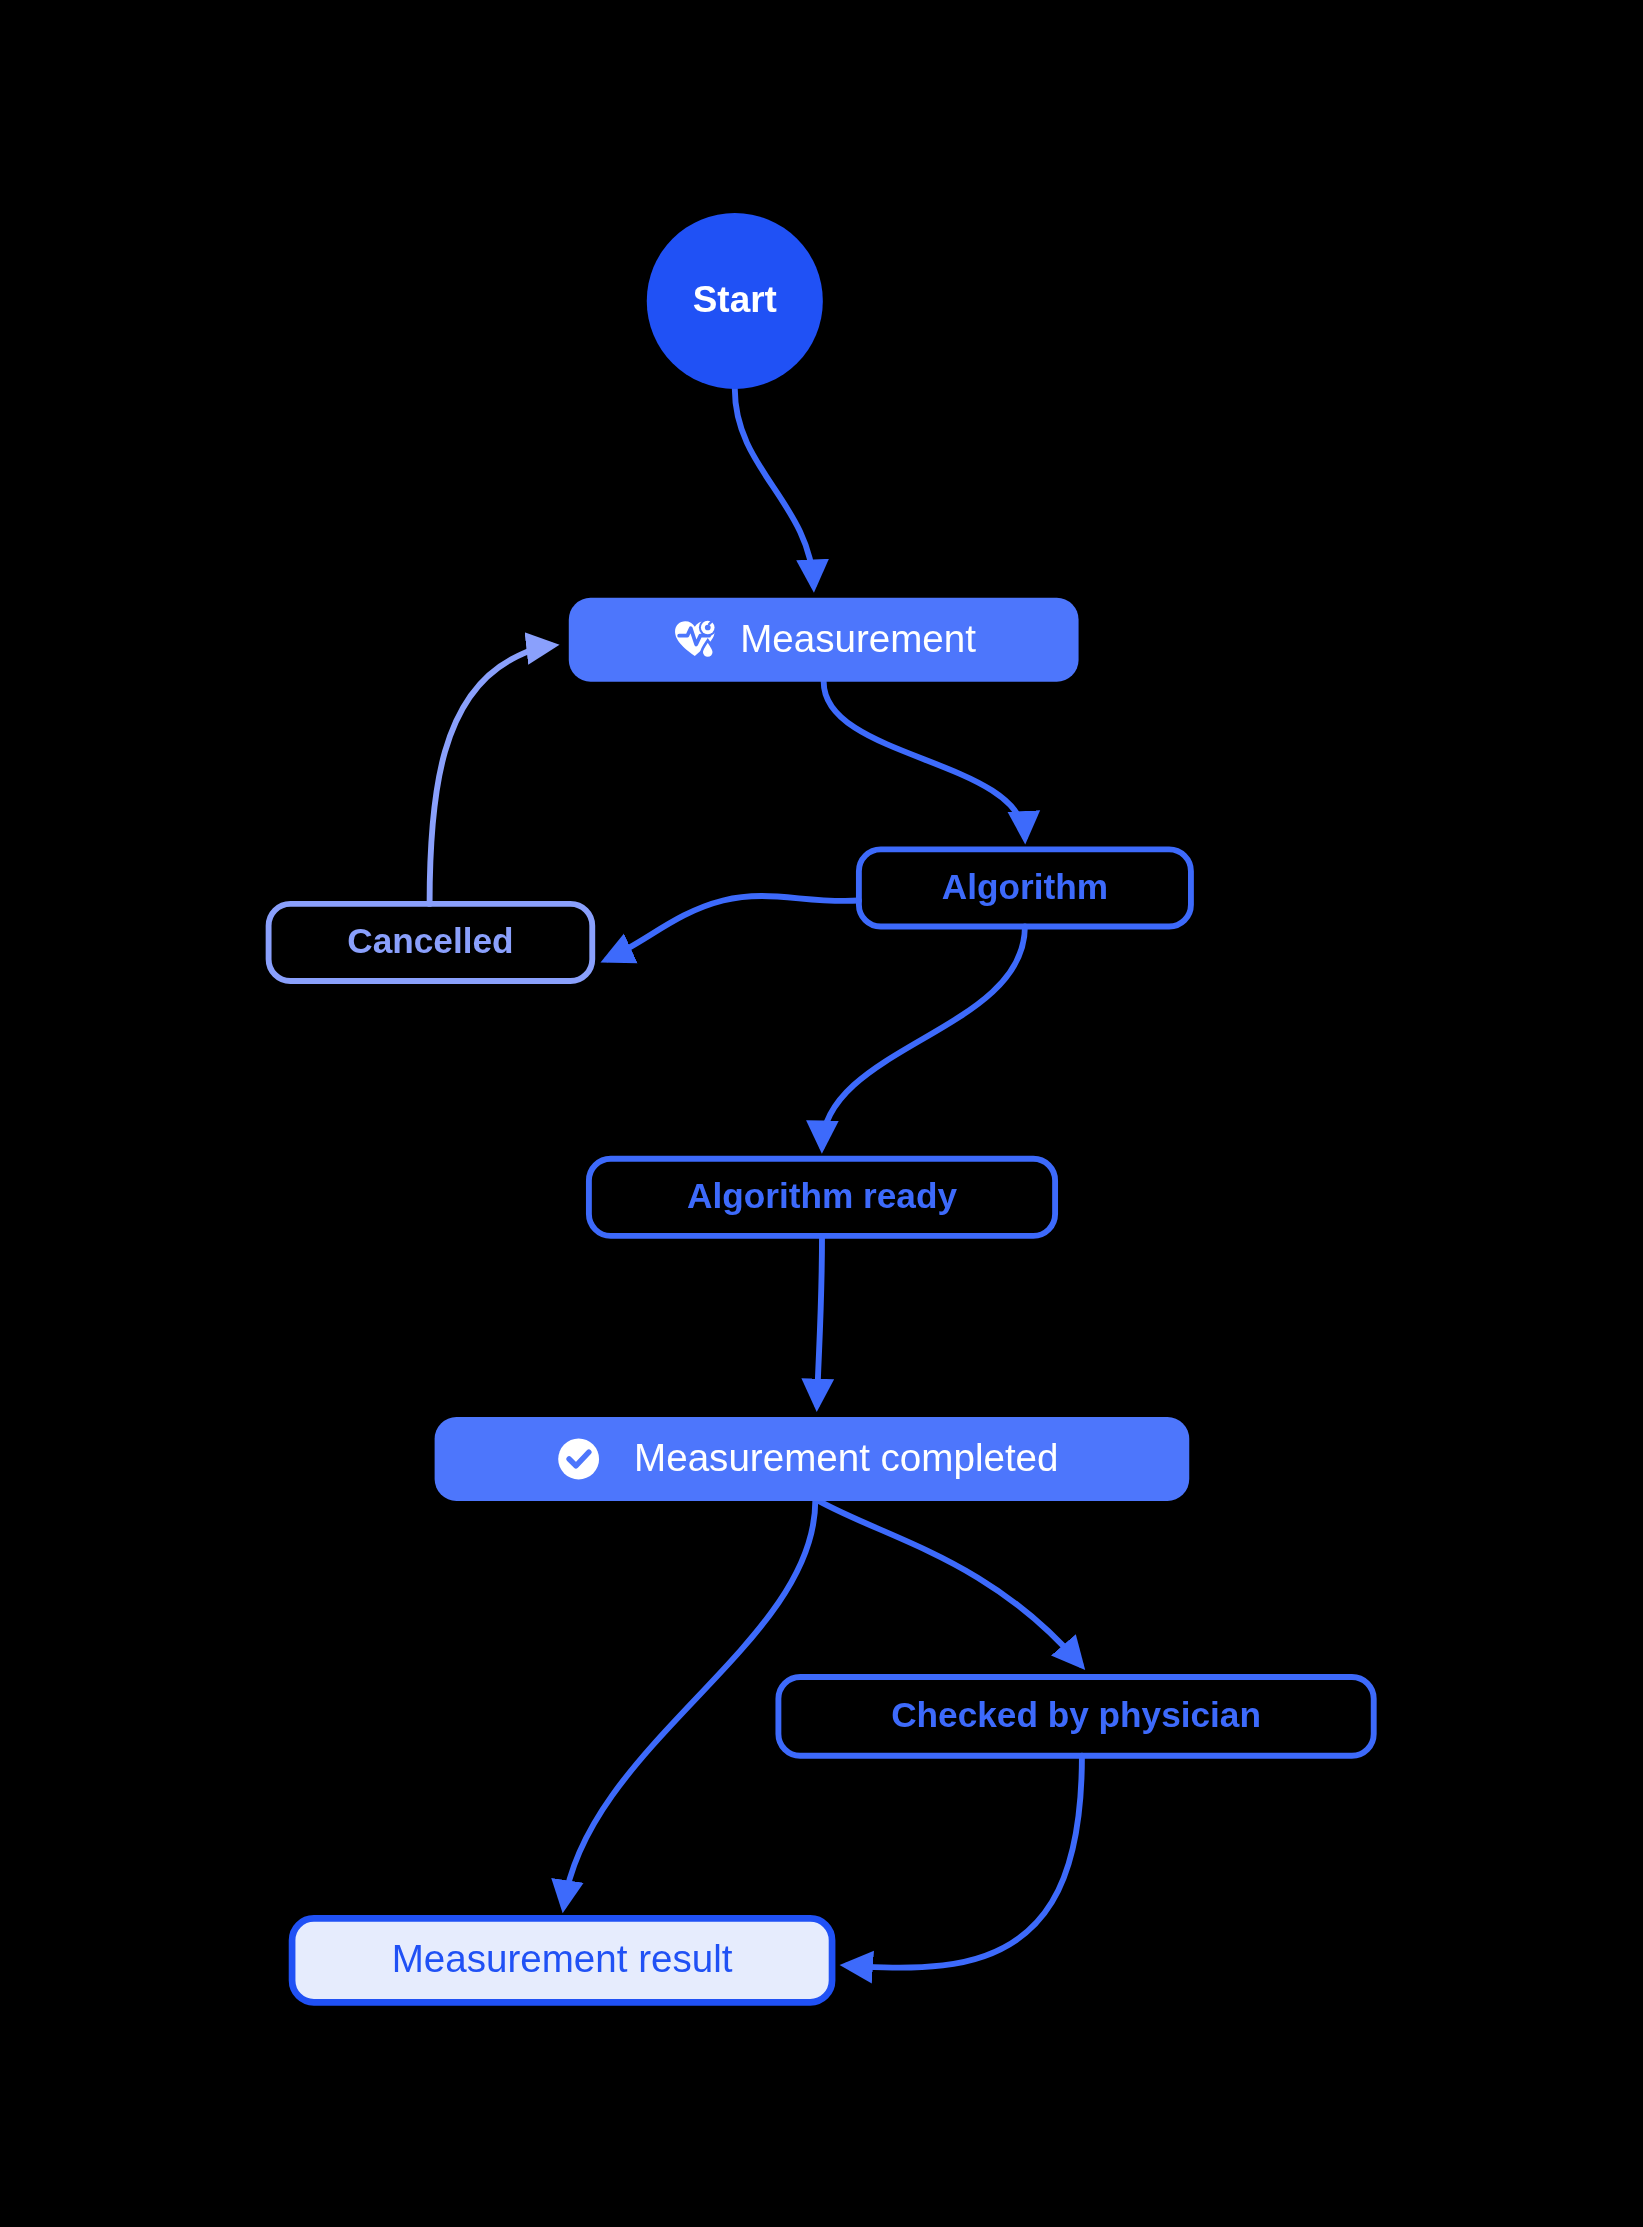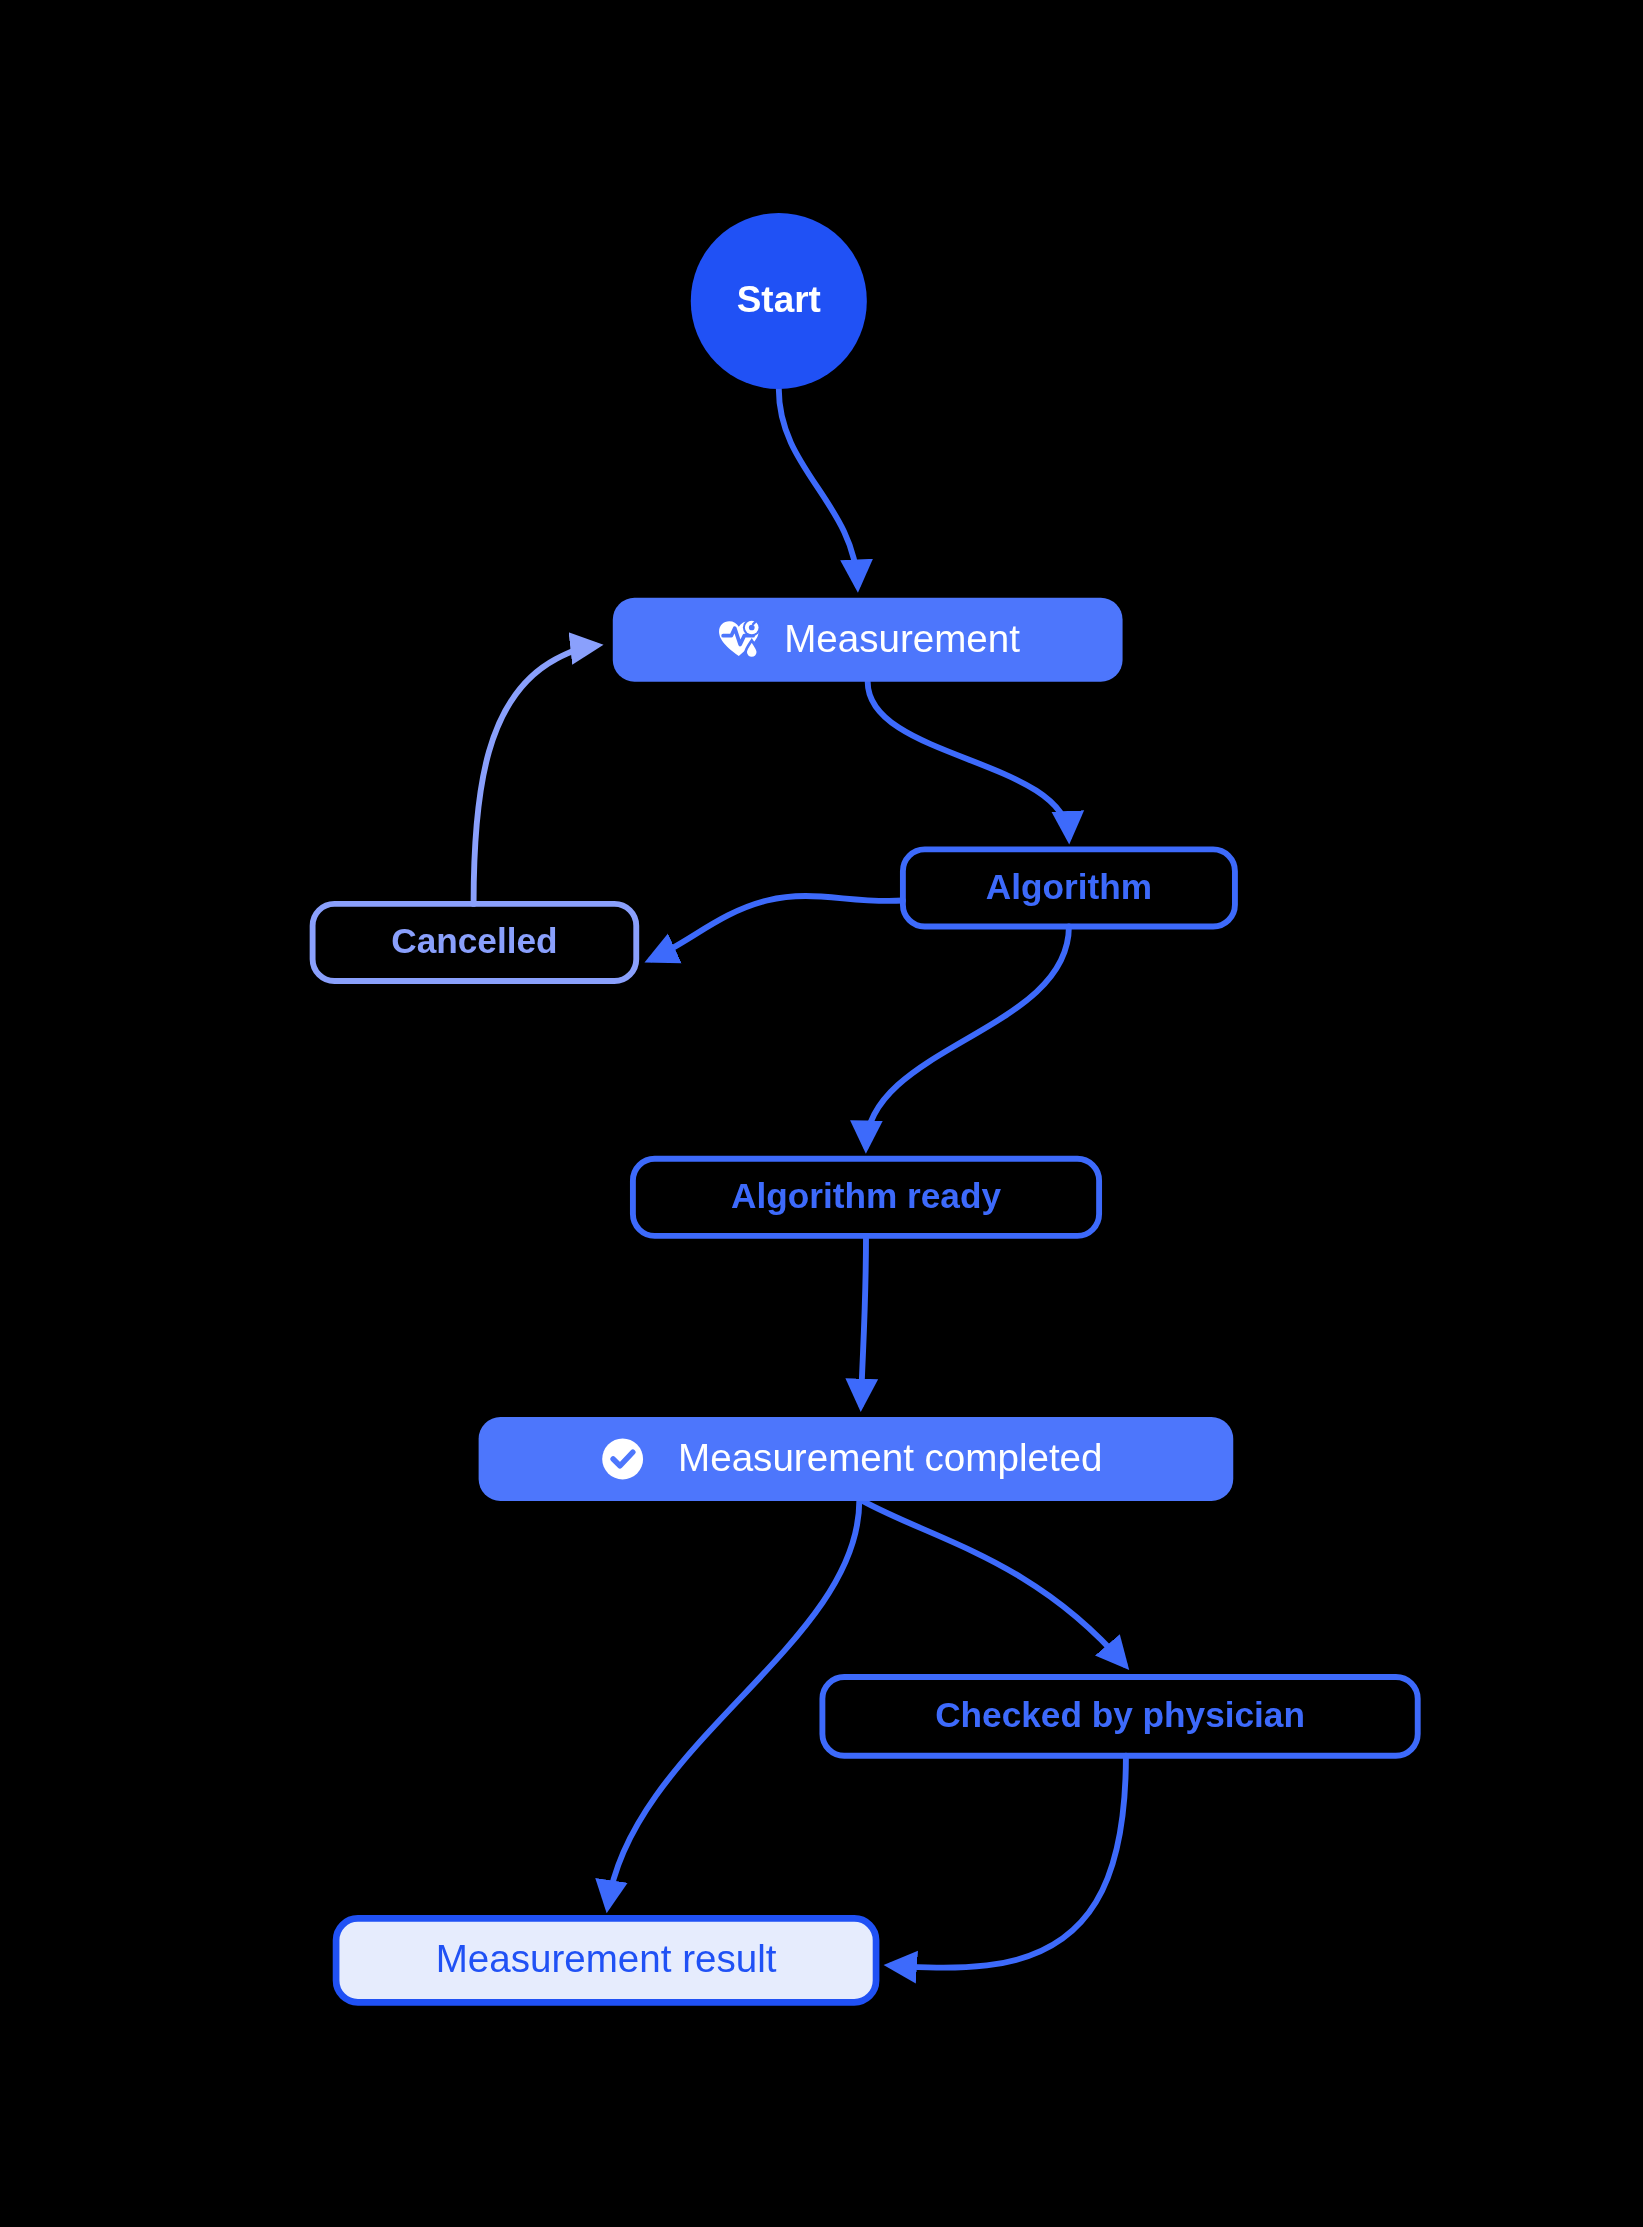--- a/index.html
+++ b/index.html
@@ -11,21 +11,20 @@
     width: 1644px;
     height: 2227px;
     overflow: hidden;
     font-family: "Liberation Sans", sans-serif;
   }
   #flow-root {
     position: relative;
     width: 1428px;
     height: 2227px;
     background: #000000;
-    margin-left: 44px;
   }
   svg#flow-svg {
     position: absolute;
     inset: 0;
     width: 1644px;
     height: 2227px;
     display: block;
   }
   .edge-path {
     fill: none;

